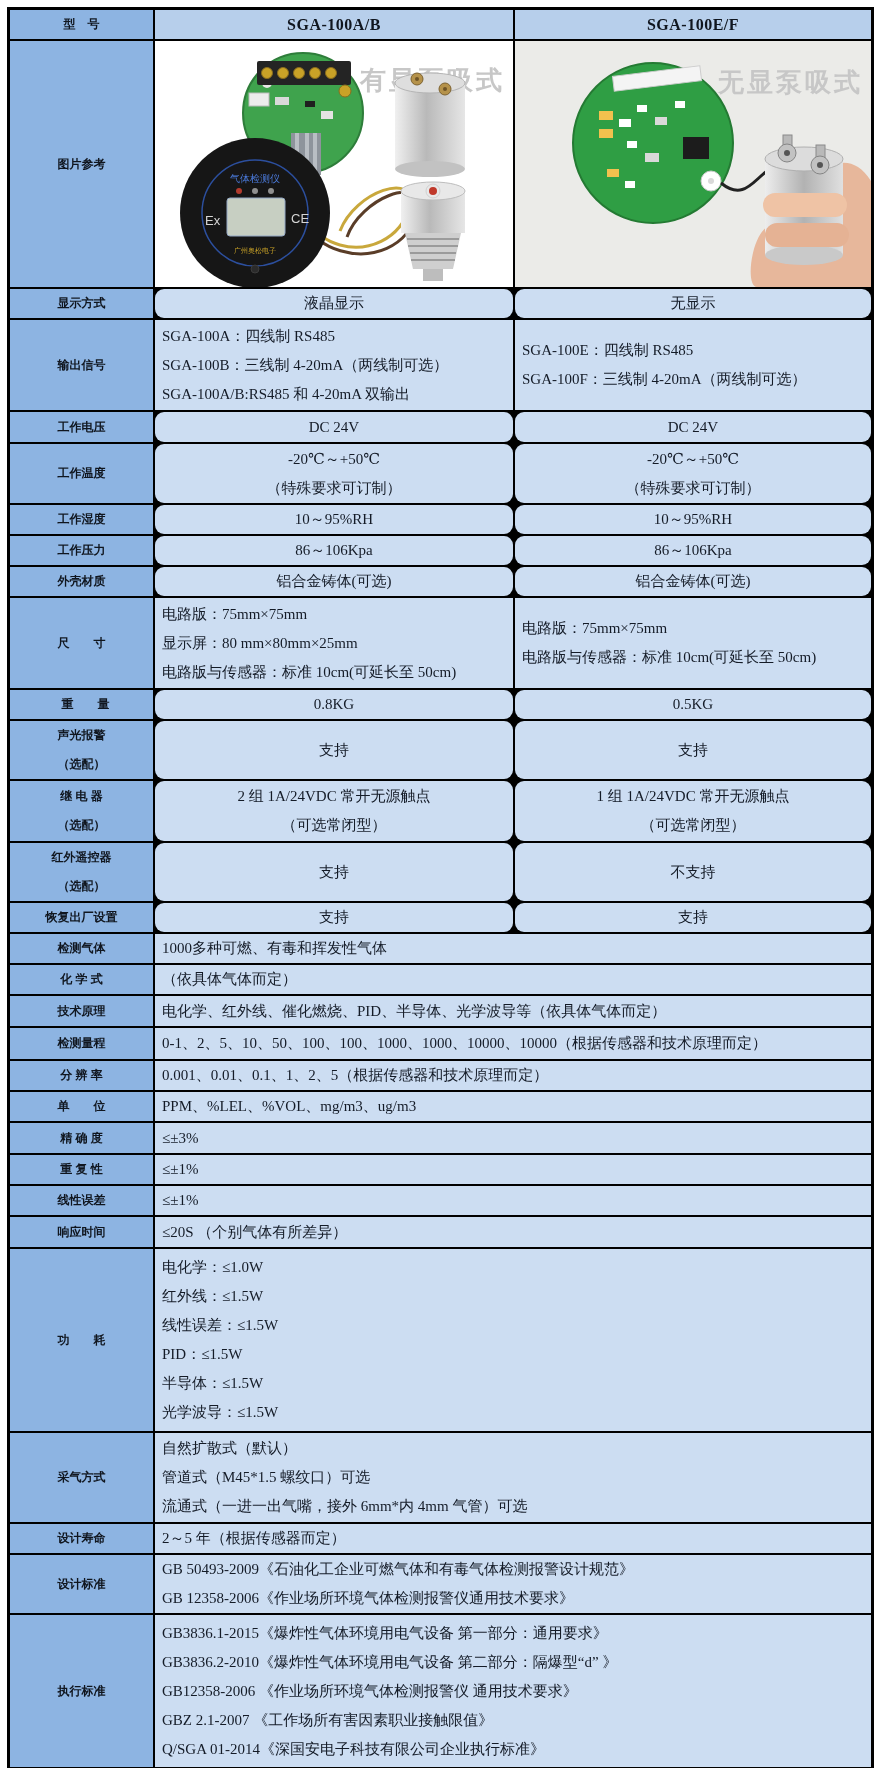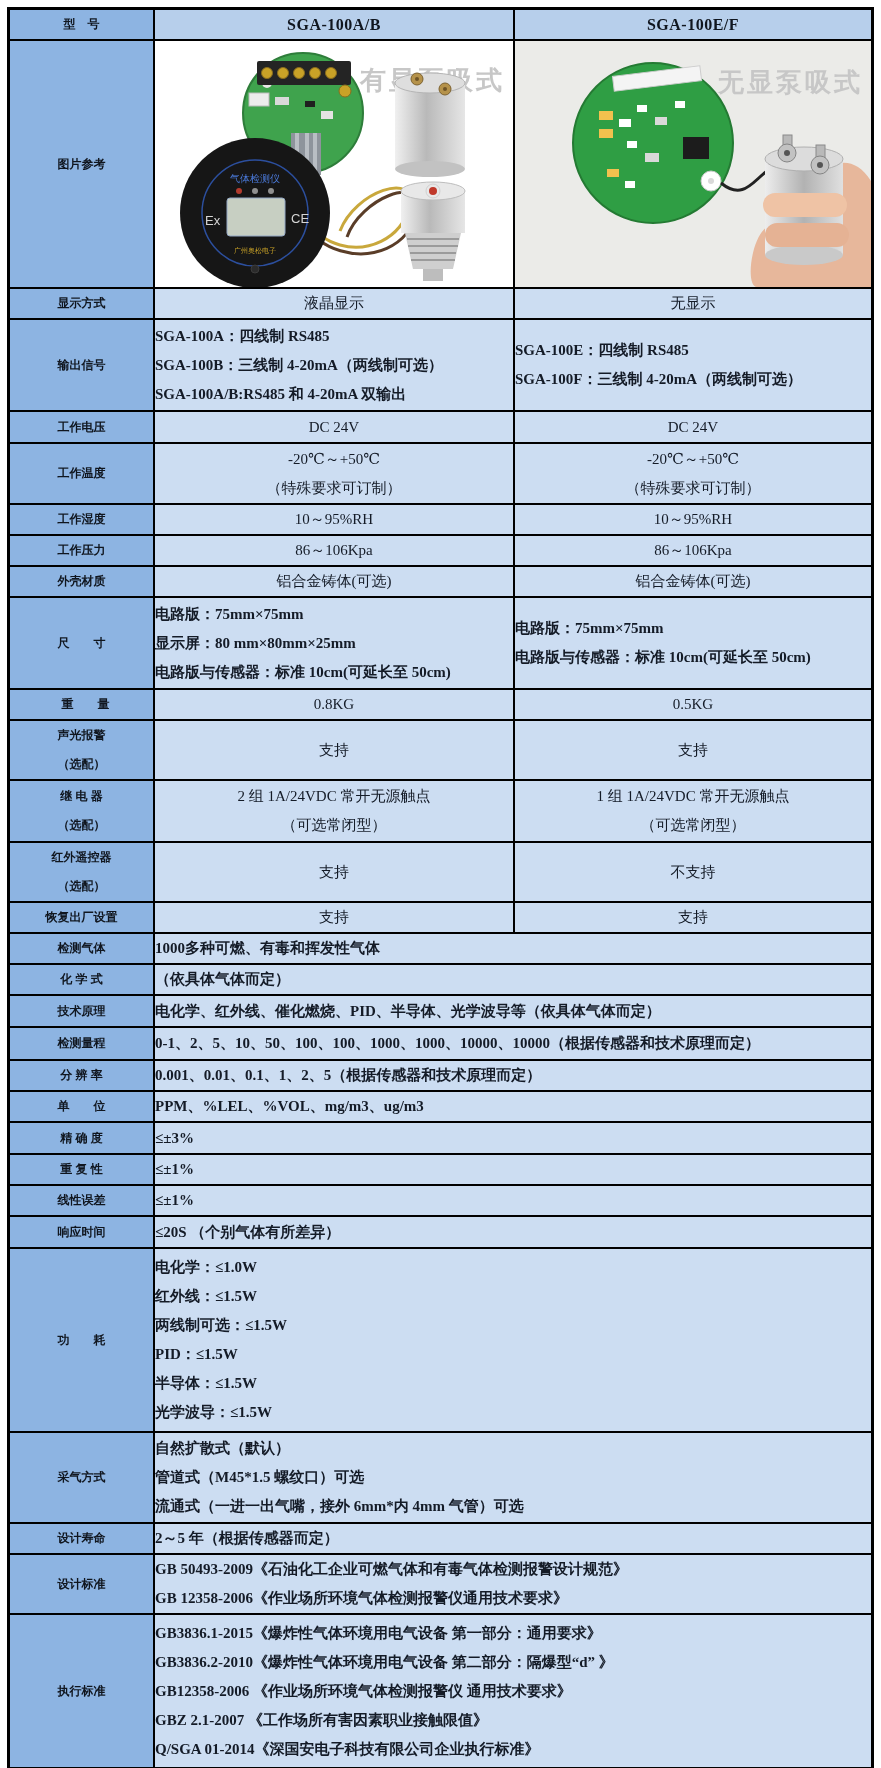--- a/index.html
+++ b/index.html
@@ -15,22 +15,22 @@
   }
   .header-cell{
     background:#b7cfeb;align-items:center;min-height:27px;
     font-family:"Liberation Serif","DejaVu Serif",serif;font-weight:bold;
     font-size:16px;letter-spacing:.5px;color:#10161f;
   }
   .header-label{min-height:27px;}
   .image-cell{background:#ffffff;min-height:246px;justify-content:stretch;}
   .image-cell svg{display:block;width:100%;height:246px;}
   .content-cell{font-family:"Liberation Serif","DejaVu Serif",serif;font-size:15px;color:#141b27;}
-  .content-cell.center{align-items:center;text-align:center;}
-  .content-cell.left{align-items:flex-start;text-align:right;padding-left:0;font-weight:bold;}
+  .content-cell.center{align-items:center;text-align:center;border-radius:9px;}
+  .content-cell.left{align-items:flex-start;text-align:right;padding-left:7px;}
   .content-cell .line{line-height:29px;}
   .span2{grid-column:2 / 4;}
   .wm{font-size:26px;letter-spacing:3px;fill:#c7c7c7;font-weight:bold;}
 </style>
 </head>
 <body>
 
 <div class="spec-table" id="spec-table">
 
   <div class="cell label-cell header-label">型　号</div>
@@ -305,21 +305,21 @@
       <div class="line">≤±1%</div>
     </div>
     <div class="cell label-cell" style="min-height: 30px;">响应时间</div>
     <div class="cell content-cell left span2" style="min-height: 30px;">
       <div class="line">≤20S （个别气体有所差异）</div>
     </div>
     <div class="cell label-cell" style="min-height: 182px;">功　　耗</div>
     <div class="cell content-cell left span2" style="min-height: 182px;">
       <div class="line">电化学：≤1.0W</div>
       <div class="line">红外线：≤1.5W</div>
-      <div class="line">两线制可选：≤1.5W</div>
+      <div class="line">线性误差：≤1.5W</div>
       <div class="line">PID：≤1.5W</div>
       <div class="line">半导体：≤1.5W</div>
       <div class="line">光学波导：≤1.5W</div>
     </div>
     <div class="cell label-cell" style="min-height: 89px;">采气方式</div>
     <div class="cell content-cell left span2" style="min-height: 89px;">
       <div class="line">自然扩散式（默认）</div>
       <div class="line">管道式（M45*1.5 螺纹口）可选</div>
       <div class="line">流通式（一进一出气嘴，接外 6mm*内 4mm 气管）可选</div>
     </div>

